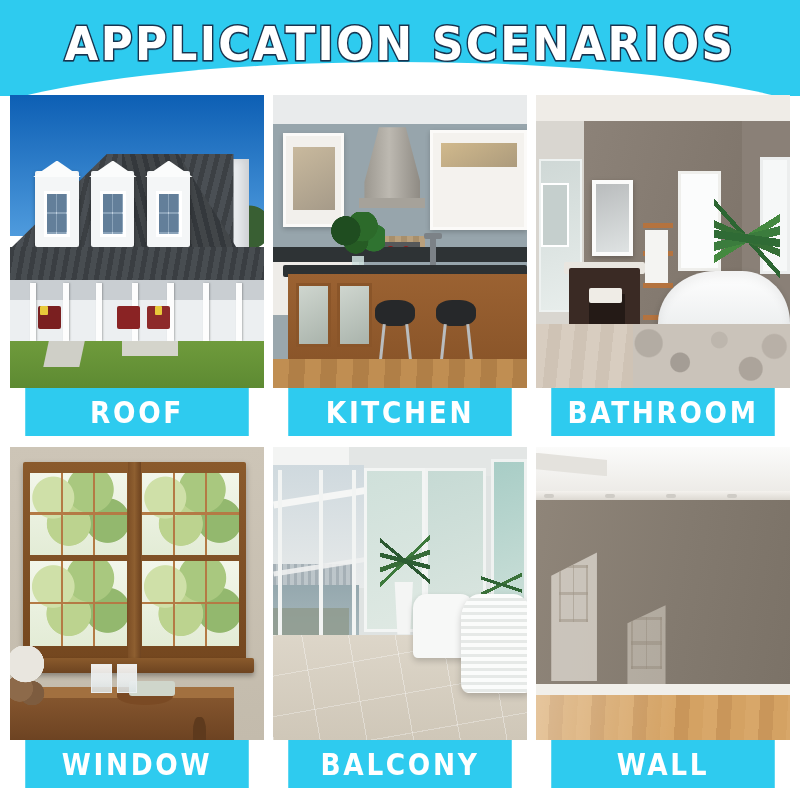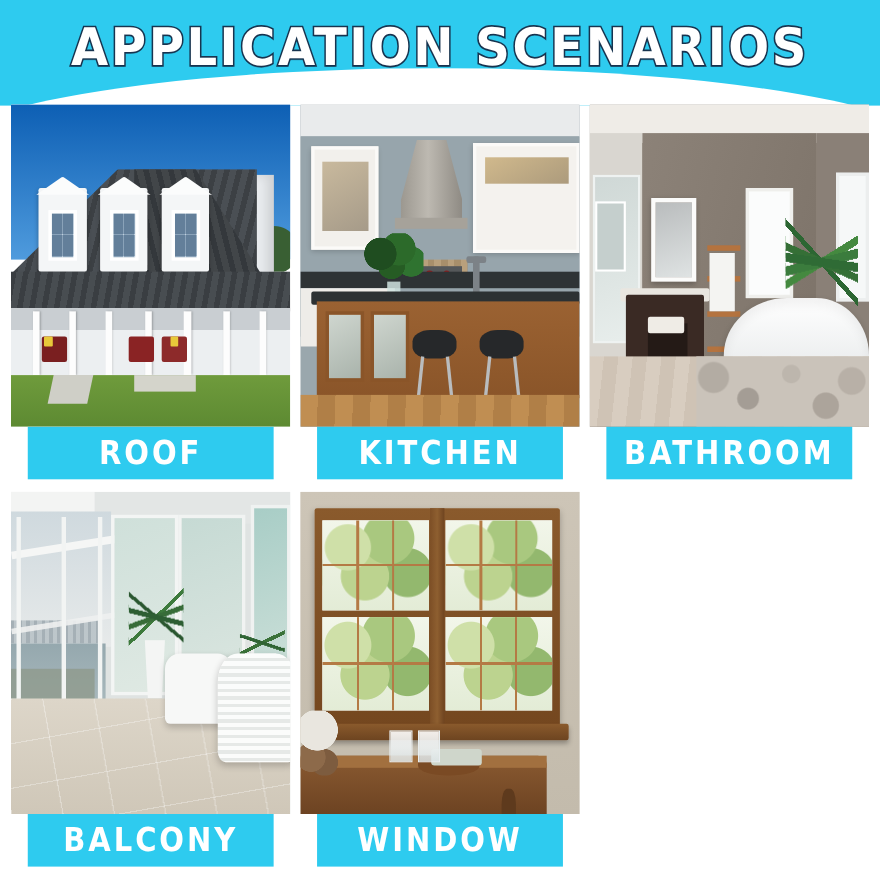--- a/index.html
+++ b/index.html
@@ -417,49 +417,20 @@
         <div class="plant"></div>
         <div class="pot"></div>
         <div class="tub"></div>
         <div class="floor"></div>
         <div class="pebble"></div>
       </div>
       <div class="caption">BATHROOM</div>
     </div>
 
     <div class="cell">
-      <div class="photo bal">
-        <div class="ceil"></div>
-        <div class="soffit"></div>
-        <div class="sky"></div>
-        <div class="city"></div>
-        <div class="water"></div>
-        <div class="land"></div>
-        <div class="land2"></div>
-        <div class="railtop"></div>
-        <div class="railmid"></div>
-        <div class="railpost rp1"></div>
-        <div class="railpost rp2"></div>
-        <div class="railpost rp3"></div>
-        <div class="glassdoor"></div>
-        <div class="glassdoor2"></div>
-        <div class="glassdoor3"></div>
-        <div class="plant"></div>
-        <div class="pot"></div>
-        <div class="plant2"></div>
-        <div class="pot2"></div>
-        <div class="floor"></div>
-        <div class="tile"></div>
-        <div class="chair1"></div>
-        <div class="chair2"></div>
-      </div>
-      <div class="caption">BALCONY</div>
-    </div>
-
-    <div class="cell">
       <div class="photo win">
         <div class="wall"></div>
         <div class="frame"></div>
         <div class="sash s1">
             <div class="gl"></div>
             <div class="grid9"></div>
           </div>
         <div class="sash s2">
             <div class="gl"></div>
             <div class="grid9"></div>
@@ -479,15 +450,62 @@
         <div class="tleg"></div>
         <div class="bowl"></div>
         <div class="napkin"></div>
         <div class="glass1"></div>
         <div class="glass2"></div>
         <div class="deco"></div>
       </div>
       <div class="caption">WINDOW</div>
     </div>
 
+    <div class="cell">
+      <div class="photo bal">
+        <div class="ceil"></div>
+        <div class="soffit"></div>
+        <div class="sky"></div>
+        <div class="city"></div>
+        <div class="water"></div>
+        <div class="land"></div>
+        <div class="land2"></div>
+        <div class="railtop"></div>
+        <div class="railmid"></div>
+        <div class="railpost rp1"></div>
+        <div class="railpost rp2"></div>
+        <div class="railpost rp3"></div>
+        <div class="glassdoor"></div>
+        <div class="glassdoor2"></div>
+        <div class="glassdoor3"></div>
+        <div class="plant"></div>
+        <div class="pot"></div>
+        <div class="plant2"></div>
+        <div class="pot2"></div>
+        <div class="floor"></div>
+        <div class="tile"></div>
+        <div class="chair1"></div>
+        <div class="chair2"></div>
+      </div>
+      <div class="caption">BALCONY</div>
+    </div>
+
+    <div class="cell">
+      <div class="photo wall">
+        <div class="ceil"></div>
+        <div class="beam"></div>
+        <div class="crown"></div>
+        <div class="track t1"></div>
+        <div class="track t2"></div>
+        <div class="track t3"></div>
+        <div class="track t4"></div>
+        <div class="face"></div>
+        <div class="lightbig"></div>
+        <div class="lightsm"></div>
+        <div class="base"></div>
+        <div class="floor"></div>
+        <div class="floorsheen"></div>
+      </div>
+      <div class="caption">WALL</div>
+    </div>
 
   </div>
 </div>
 
 </body></html>

